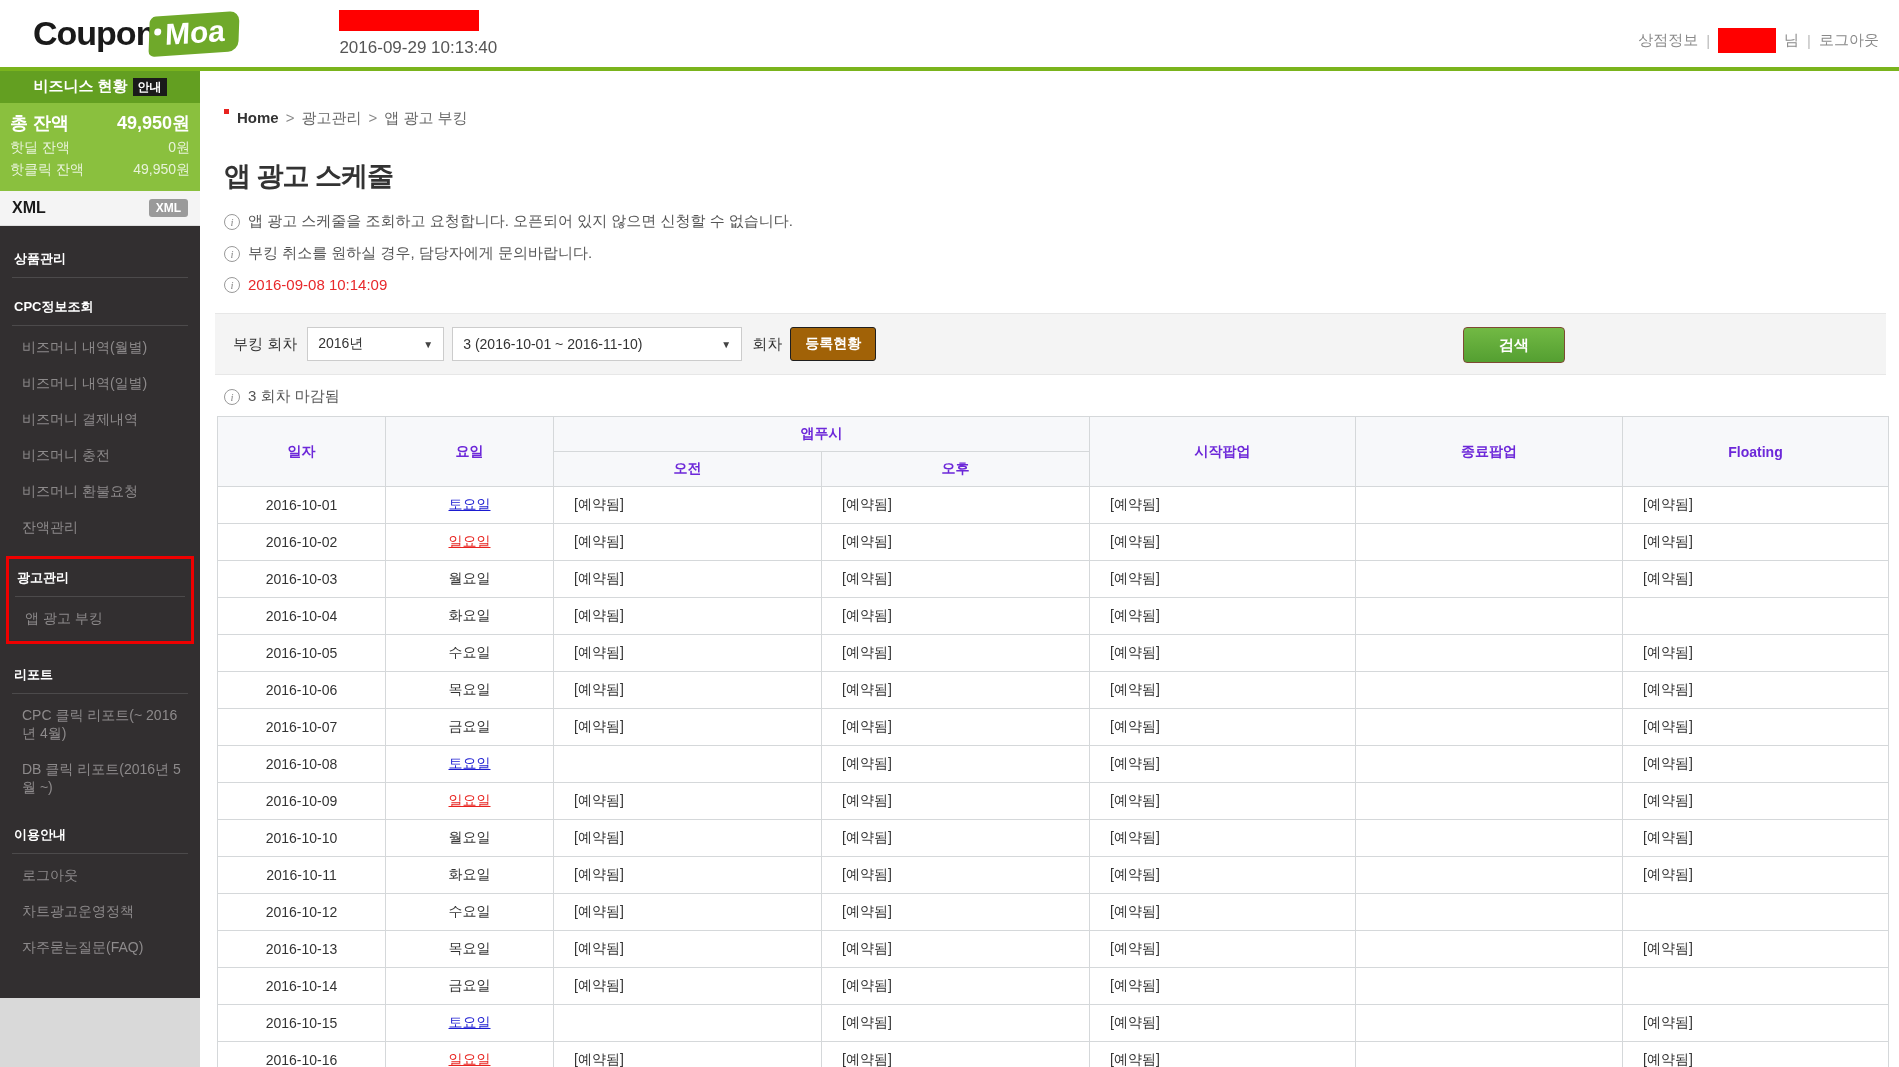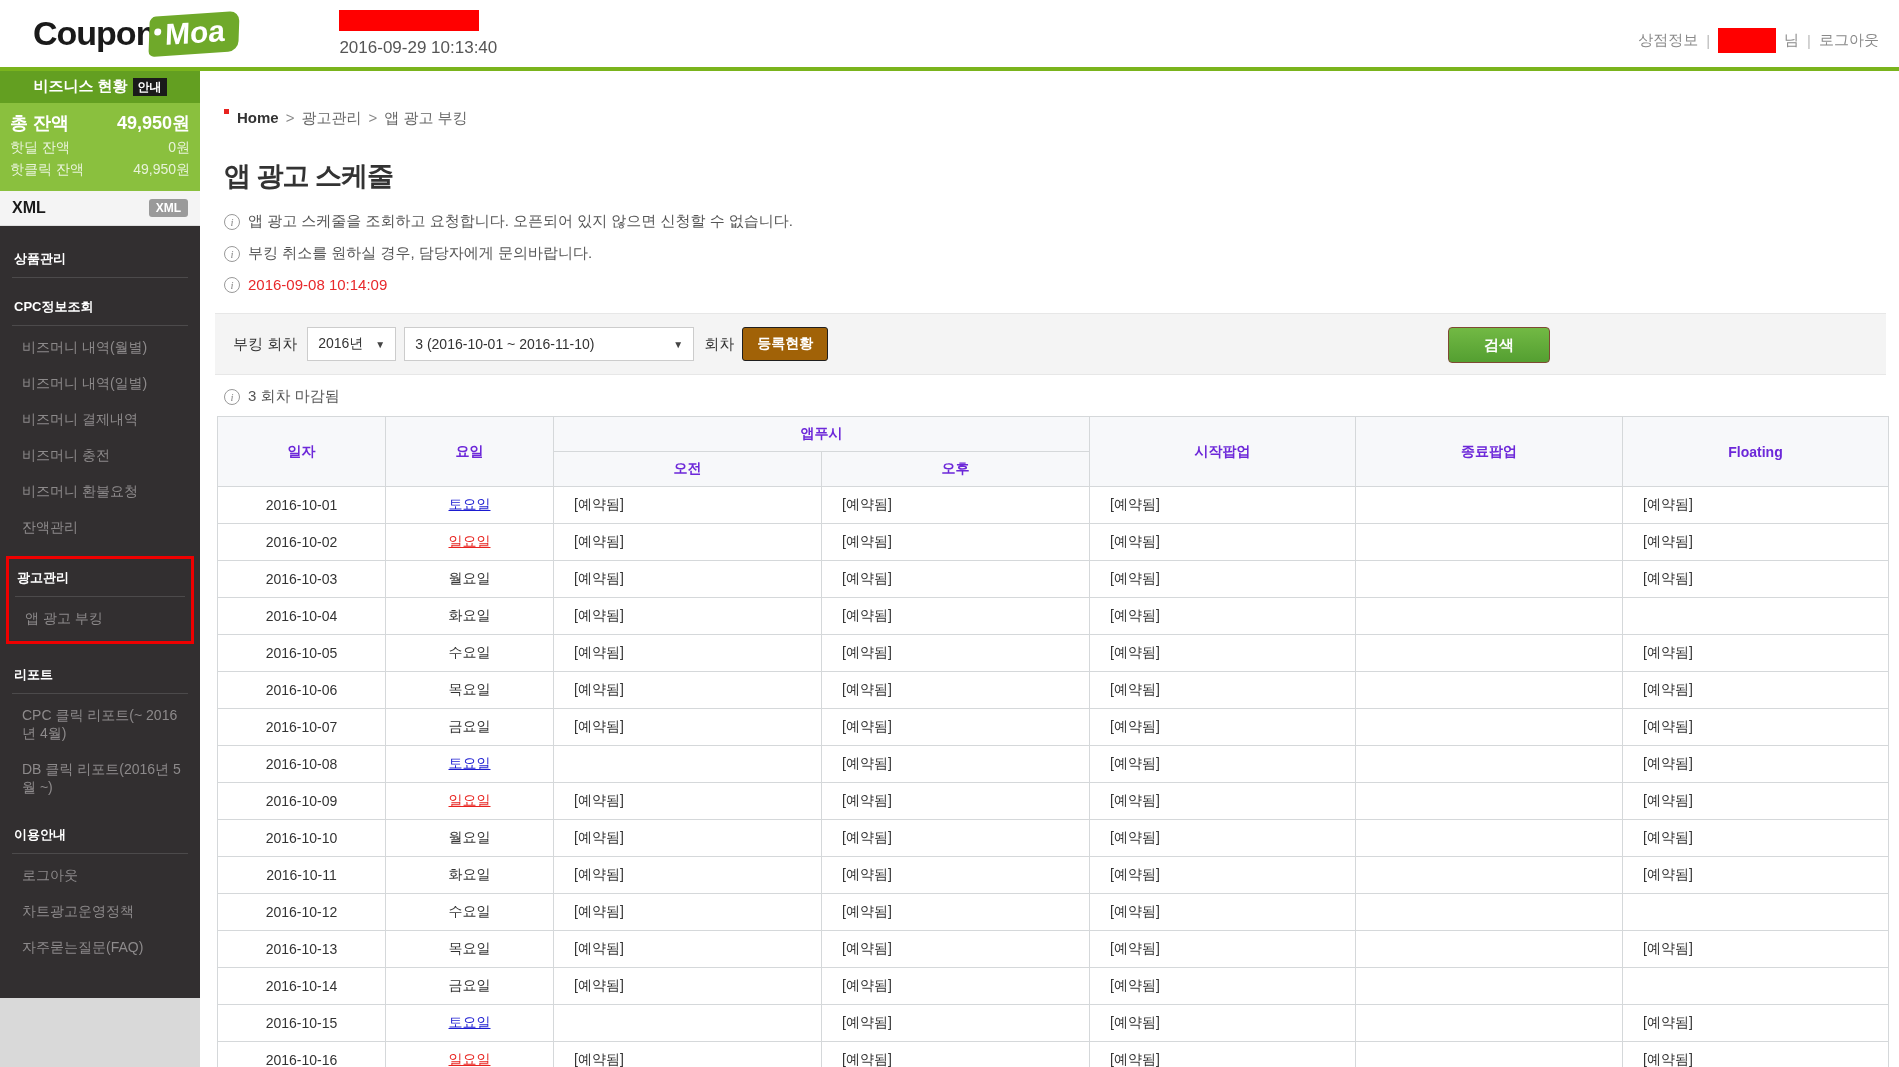--- a/index.html
+++ b/index.html
@@ -56,27 +56,27 @@
   .i-icon { width:16px; height:16px; border:1px solid #999; border-radius:50%; color:#888;
     font-size:11px; font-style:italic; font-family:"Liberation Serif",serif; display:inline-flex;
     align-items:center; justify-content:center; margin-right:8px; flex:0 0 auto; }
   .note.red-ts { color:#e8282b; }
 
   
   .filter-bar { background:#f4f4f4; border-top:1px solid #e7e7e7; border-bottom:1px solid #e7e7e7;
     margin:20px 0 0 0; padding:14px 18px; display:flex; align-items:center; position:relative; height:62px; }
   .filter-label { font-size:15px; color:#333; margin-right:10px; }
   .select-box { background:#fff; border:1px solid #ccc; height:32px; display:inline-flex; align-items:center;
-    padding:16px 10px; font-size:14px; color:#333; margin-right:8px; cursor:pointer; min-width:88px; justify-content:space-between; }
+    padding:16px 10px; font-size:14px; color:#333; margin-right:8px; cursor:pointer; min-width:88px; justify-content:space-between;gap:48px; }
   .select-box .arrow { font-size:10px; color:#444; margin-left:12px; }
   .select-wide { min-width:290px; }
   .filter-suffix { font-size:15px; color:#333; margin:0 8px 0 2px; }
   .btn-dark { background:#a16207; color:#fff; border:1px solid #1f1f1f; border-radius:3px;
     font-size:14px; font-weight:bold; padding:7px 14px; cursor:pointer; }
-  .btn-search { position:absolute; right:336px; top:13px; width:102px; height:36px;
+  .btn-search { position:absolute; right:321px; top:13px; width:102px; height:36px;
     background:linear-gradient(#72b944,#549f31); border:1px solid #7d4a33; border-radius:4px;
     color:#fff; font-size:15px; font-weight:bold; cursor:pointer; }
   .closed-note { margin:12px 0 10px 9px; }
 
   
   table.sched { border-collapse:collapse; width:1660px; margin:8px 0 0 2px; table-layout:fixed; }
   table.sched th, table.sched td { border:1px solid #d5d8da; font-size:14px; color:#333; }
   table.sched thead th { background:#f7f8fa; font-weight:bold; color:#6d28d9; height:35px; font-size:14px; }
   table.sched td { height:37px; background:#fff; }
   td.c { text-align:center; }

